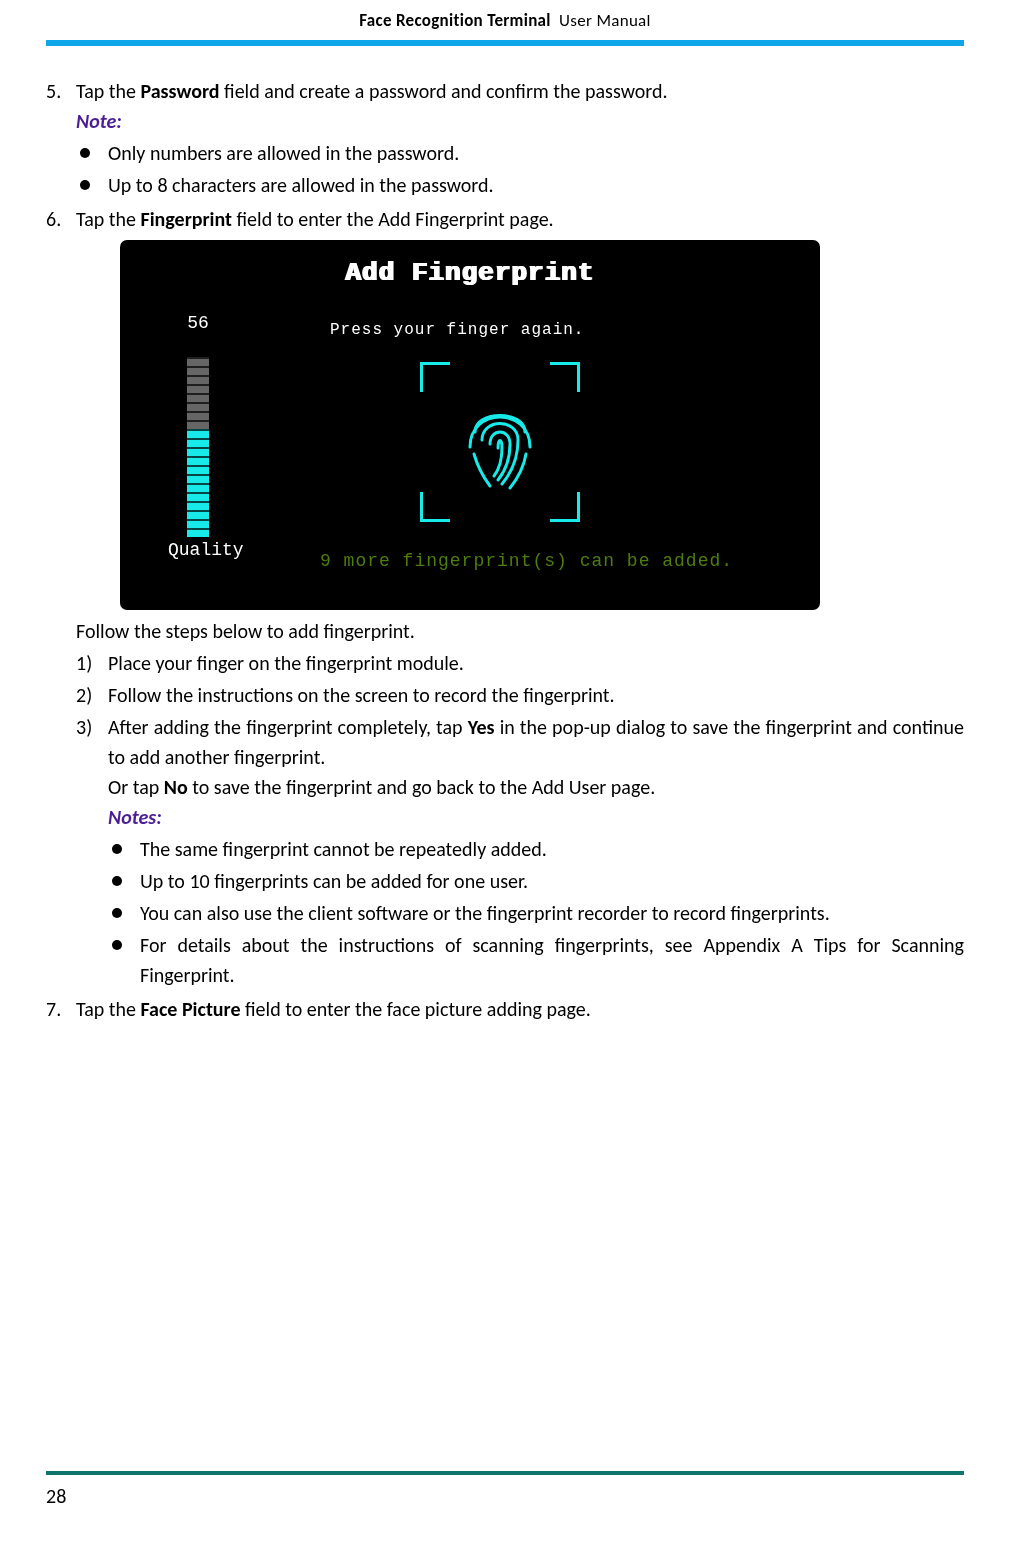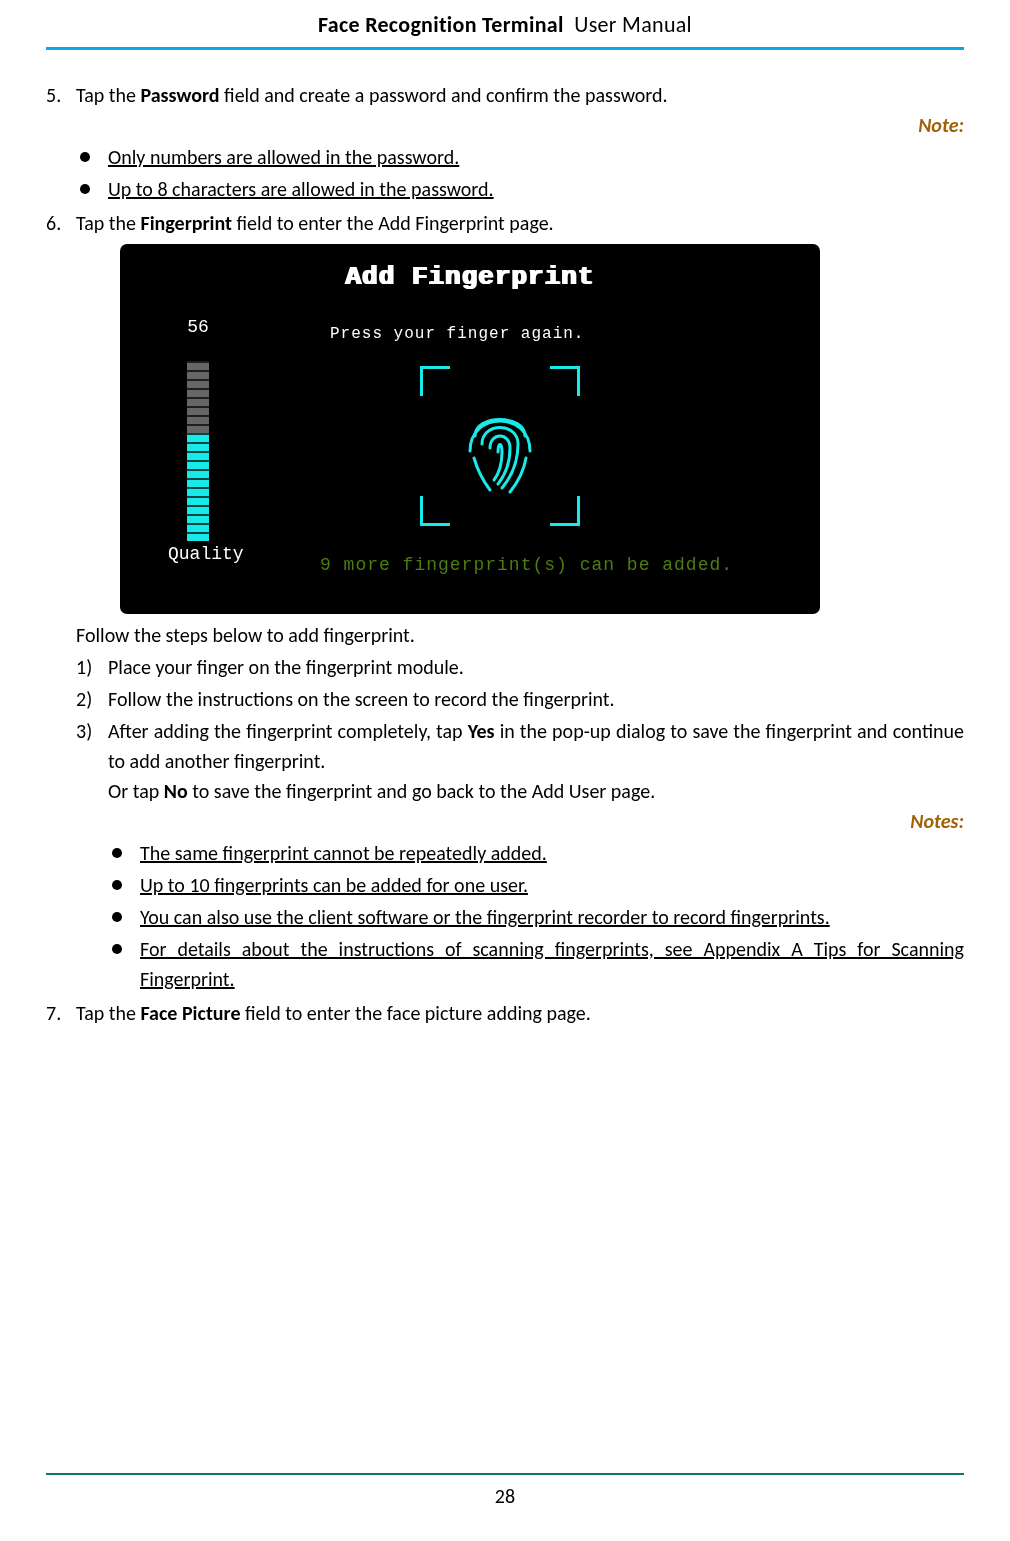--- a/index.html
+++ b/index.html
@@ -11,23 +11,23 @@
     width: 1010px;
     height: 1541px;
     position: relative;
     line-height: 1.5;
   }
   .page {
     padding: 0 46px;
   }
   .header {
     text-align: center;
-    font-size: 22px;
+    font-size: 17px;
     padding: 8px 0 6px 0;
-    border-bottom: 3px solid #0ea5e9;
+    border-bottom: 6px solid #0ea5e9;
     margin-bottom: 30px;
     letter-spacing: 0.3px;
   }
   .header .bold { font-weight: 700; }
   .ol-main {
     list-style: none;
   }
   .ol-main > li {
     display: flex;
     margin-bottom: 2px;
@@ -36,27 +36,25 @@
     width: 30px;
     flex-shrink: 0;
   }
   .ol-main > li > .content {
     flex: 1;
   }
   .bold { font-weight: 700; }
   .note-red {
     font-weight: 700;
     font-style: italic;
-    color: #a16207;
-    text-align: right;
+    color: #4c1d95;
   }
   .bullets {
     list-style: none;
     margin-left: 4px;
-    text-decoration: underline;
   }
   .bullets > li {
     position: relative;
     padding-left: 28px;
     margin: 2px 0;
   }
   .bullets > li::before {
     content: "";
     position: absolute;
     left: 0;
@@ -166,23 +164,22 @@
     left: 200px;
     top: 308px;
     font-size: 18px;
     color: #4d7c0f;
     letter-spacing: 1px;
   }
   .footer-pagenum {
     position: absolute;
     left: 0; right: 0;
     bottom: 30px;
-    text-align: center;
     font-size: 20px;
-    border-top: 2px solid #0f766e;
+    border-top: 4px solid #0f766e;
     padding-top: 6px;
     margin: 0 46px;
   }
 </style>
 </head>
 <body>
 
 <div class="page">
   <div class="header">
     <span class="bold">Face Recognition Terminal</span>&nbsp;&nbsp;<span>User Manual</span>

